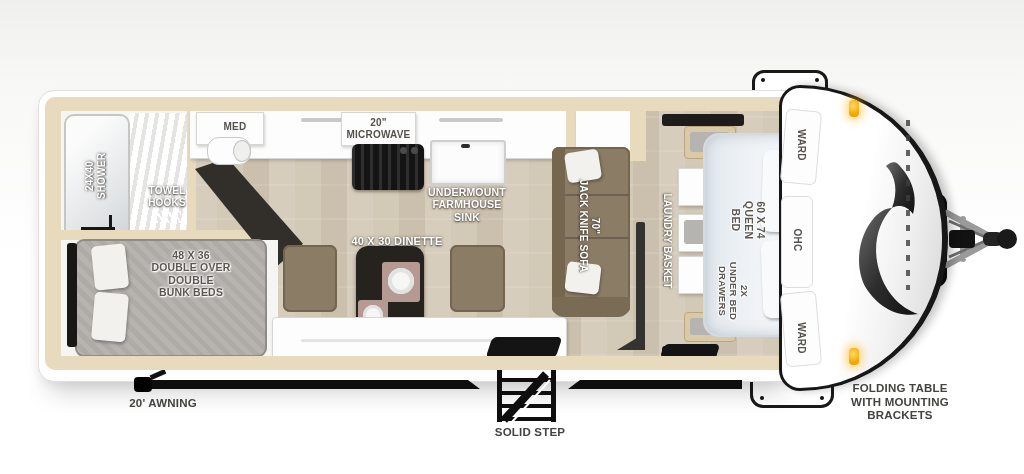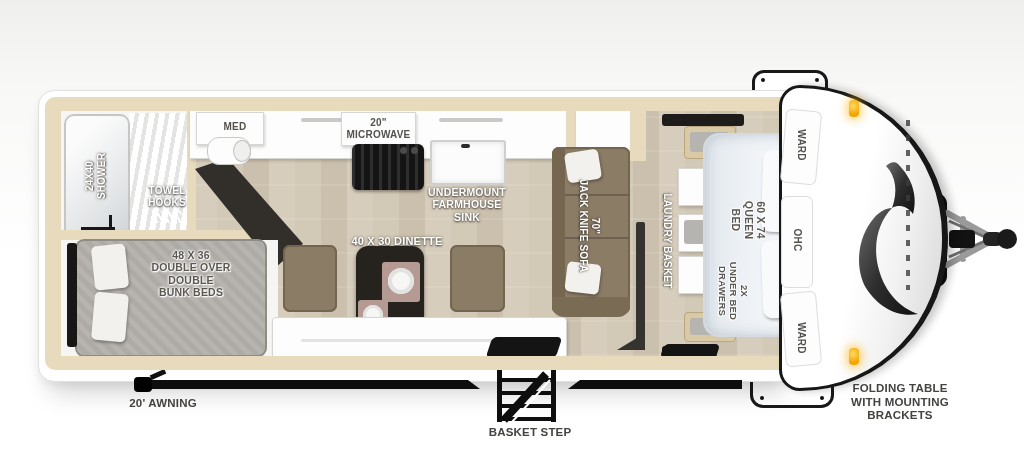--- a/index.html
+++ b/index.html
@@ -235,15 +235,15 @@
       <rect x="9" y="36" width="59" height="4" fill="#0e0e0e"></rect>
       <rect x="9" y="49" width="59" height="4" fill="#0e0e0e"></rect>
       <line x1="16" y1="52" x2="58" y2="6" stroke="#0e0e0e" stroke-width="8"></line>
       <line x1="24" y1="54" x2="62" y2="12" stroke="#ffffff" stroke-width="2"></line>
     </svg>
   </div>
 
   <div class="abs pin lbl lbl-ext" style="left:869px;top:402px;z-index:9;margin-left:31px;">FOLDING TABLE
 WITH MOUNTING
 BRACKETS</div>
-  <div class="abs pin lbl lbl-ext" style="left:530px;top:433px;z-index:9;">BASKET STEP</div>
+  <div class="abs pin lbl lbl-ext" style="left:530px;top:433px;z-index:9;">SOLID STEP</div>
   <div class="abs pin lbl lbl-ext" style="left:163px;top:404px;z-index:9;">20' AWNING</div>
 </div>
 
 </body></html>

